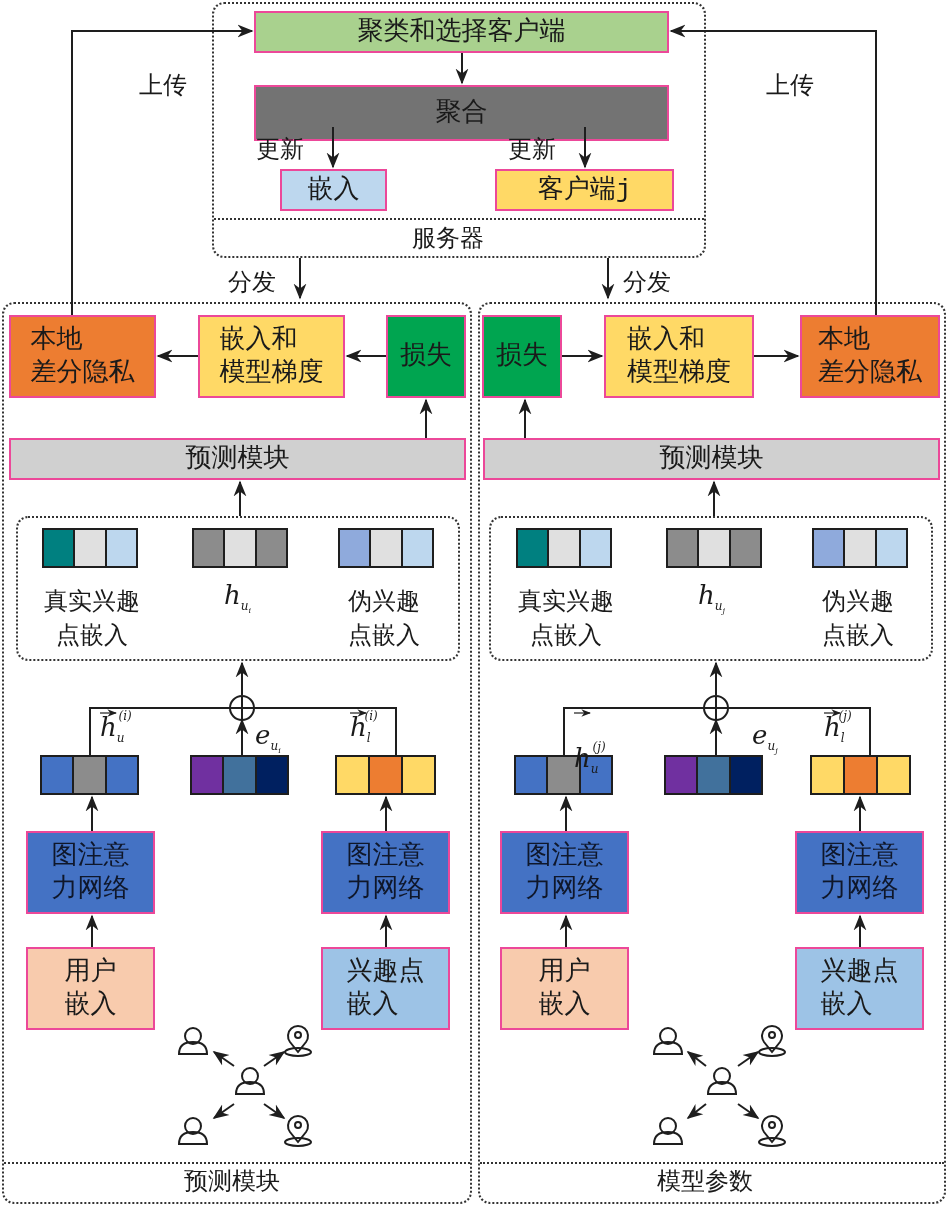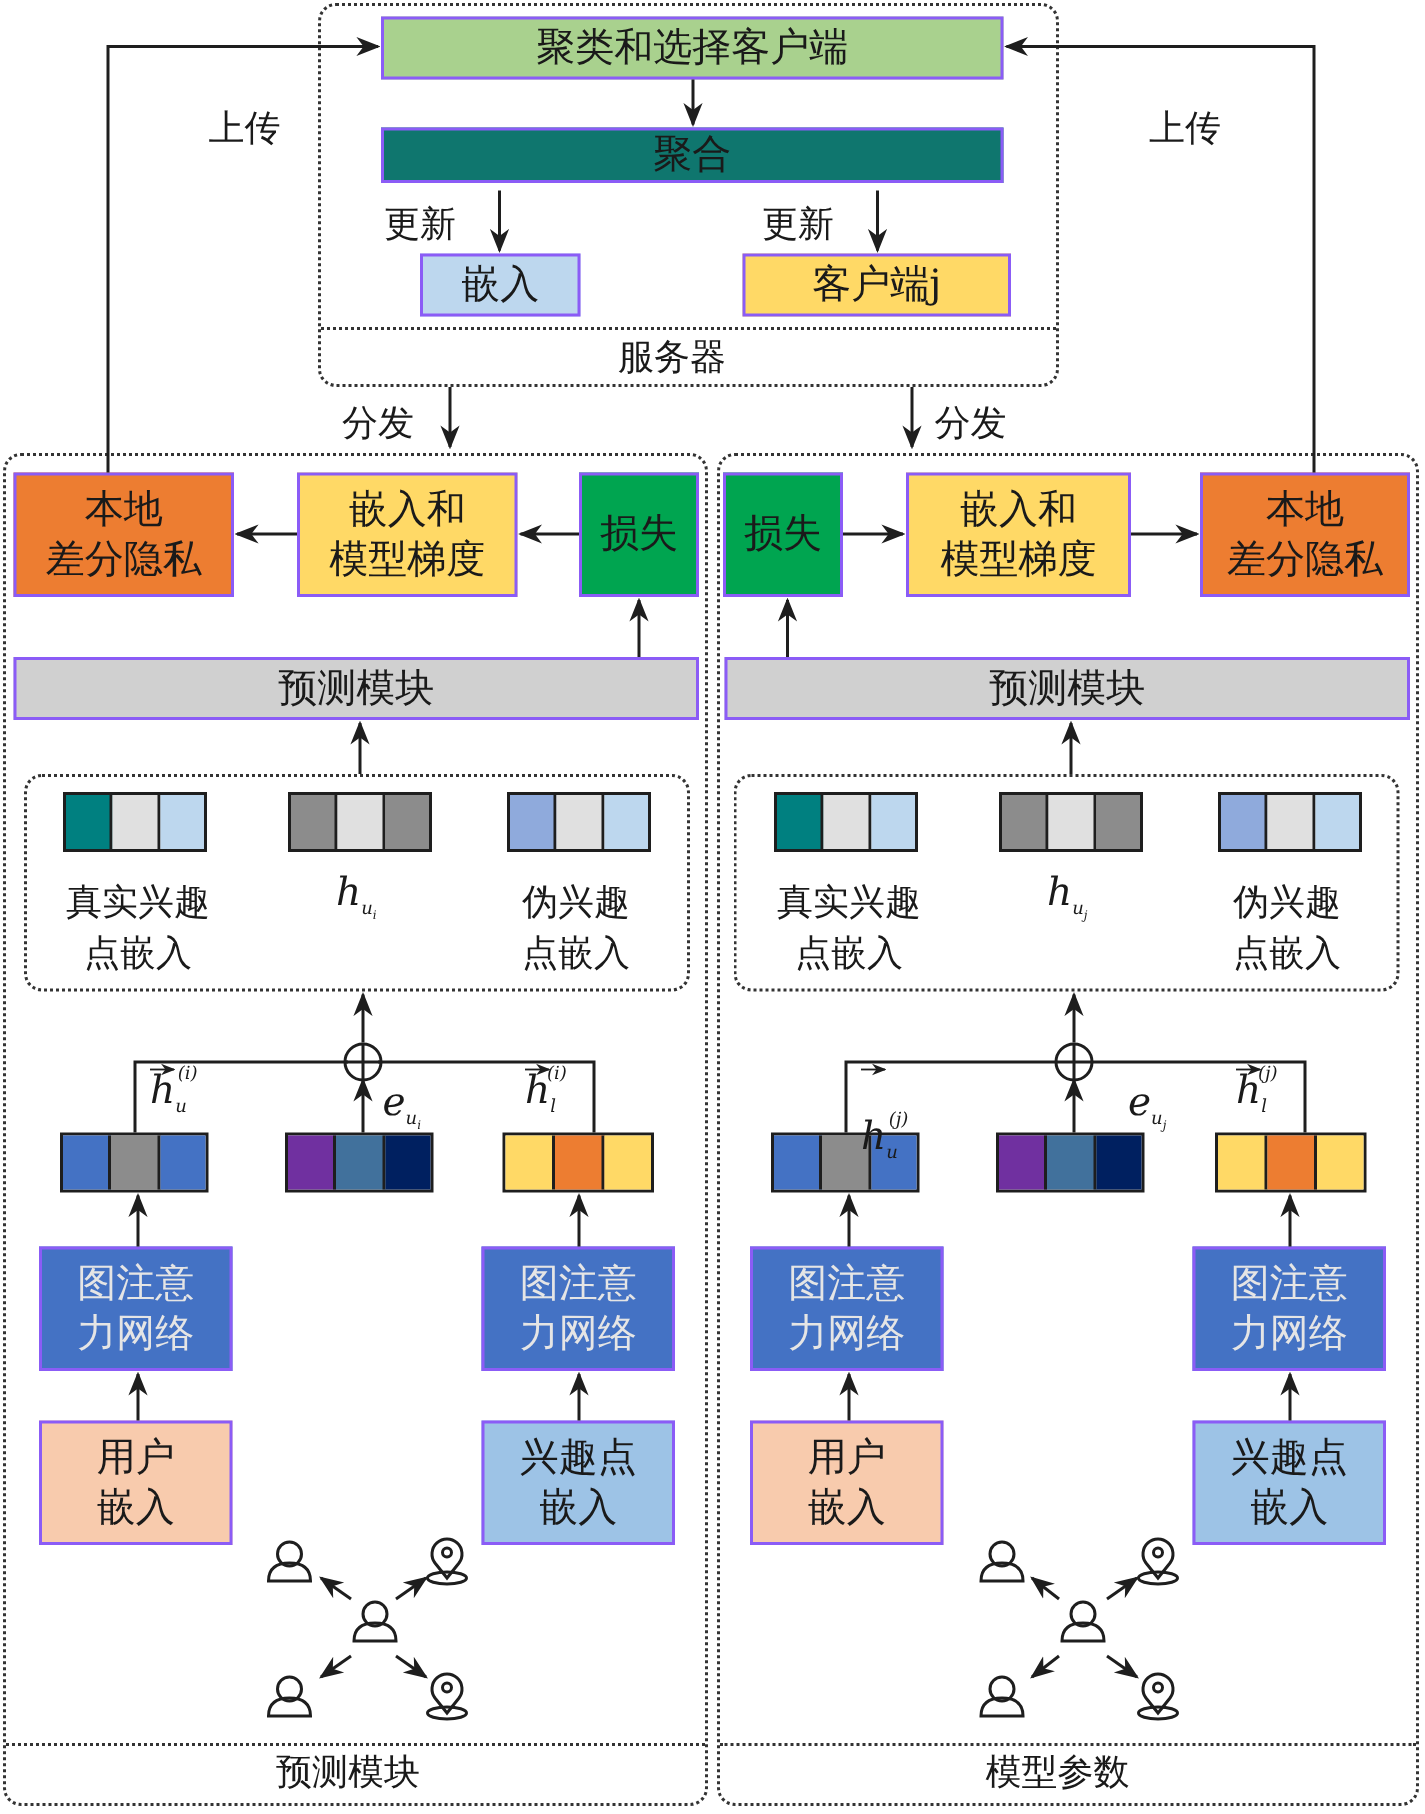--- a/index.html
+++ b/index.html
@@ -1,41 +1,41 @@
 <!DOCTYPE html>
 <html><head>
 <meta charset="utf-8">
 <style>
   html, body { margin:0; padding:0; background:#ffffff; }
   body { width:950px; height:1209px; position:relative; overflow:hidden;
          font-family:"DejaVu Serif", "Liberation Serif", serif; color:#1a1a1a; }
   .abs { position:absolute; }
-  .box { position:absolute; box-sizing:border-box; border:2px solid #8b5cf6;
-         display:flex; align-items:center; justify-content:center; text-align:center;
-         font-size:26px; line-height:33px; color:#1a1a1a; }
-  .box.white-text { color:#e5e5e5; }
+  .box { position:absolute; box-sizing:border-box; border:2px solid #ec4899;
+         display:flex; align-items:center; justify-content:center; text-align:left;
+         font-size:26px; line-height:33px; color:#1a1a1a;font-family:Liberation Mono, monospace; }
+  .box.white-text { color:#0f172a; }
   .dotted { position:absolute; box-sizing:border-box; border:2px dotted #333; border-radius:12px; }
   .hline-dot { position:absolute; height:0; border-top:2px dotted #333; }
   .label { position:absolute; font-size:24px; line-height:30px; white-space:nowrap; }
   .vec { position:absolute; display:flex; box-sizing:border-box; border:2px solid #1e1e1e; height:40px; }
   .vec .cell { flex:1; box-sizing:border-box; border-right:2px solid #1e1e1e; }
   .vec .cell:last-child { border-right:none; }
   .math { position:absolute; font-family:"DejaVu Serif", serif; font-style:italic; font-size:26px; white-space:nowrap; }
   .math sub, .math sup { font-size:12px; }
   svg.overlay { position:absolute; left:0; top:0; pointer-events:none; }
 </style>
 </head>
 <body>
 
 <div class="dotted" style="left:212px; top:2px; width:494px; height:256px;"></div>
 <div class="hline-dot" style="left:214px; top:218px; width:490px;"></div>
 <div class="label" style="left:412px; top:223px;text-align:center;">服务器</div>
 
 <div class="box" style="left:254px; top:11px; width:415px; height:42px; background:#a9d18e;">聚类和选择客户端</div>
-<div class="box" style="left:254px; top:85px; width:415px; height:37px; background:#0f766e;">聚合</div>
+<div class="box" style="left:254px; top:85px; width:415px; height:56px; background:#737373;">聚合</div>
 <div class="label" style="left:256px; top:134px;">更新</div>
 <div class="label" style="left:508px; top:134px;">更新</div>
 <div class="box" style="left:280px; top:169px; width:107px; height:42px; background:#bdd7ee;">嵌入</div>
 <div class="box" style="left:495px; top:169px; width:179px; height:42px; background:#ffd966;">客户端j</div>
 
 <div class="label" style="left:139px; top:70px;">上传</div>
 <div class="label" style="left:766px; top:70px;">上传</div>
 <div class="label" style="left:228px; top:267px;">分发</div>
 <div class="label" style="left:623px; top:267px;">分发</div>
 

